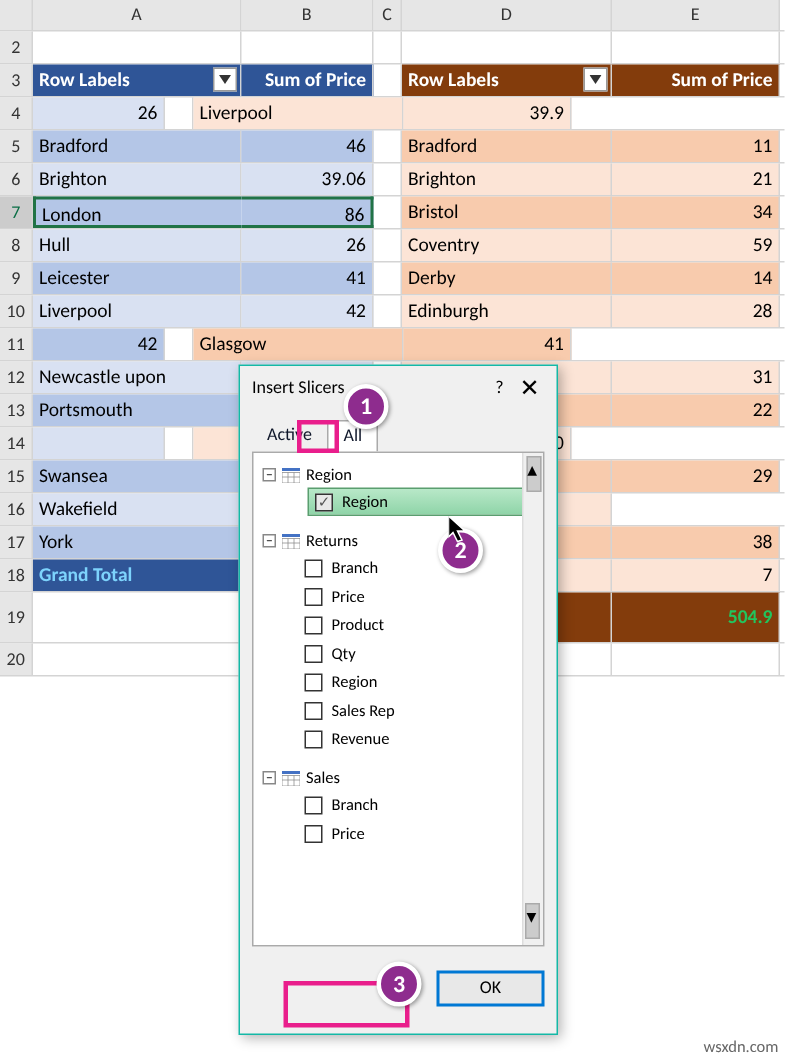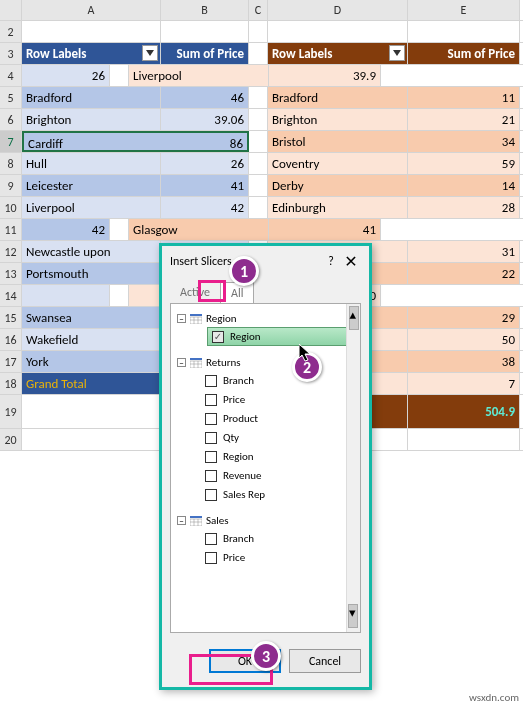--- a/index.html
+++ b/index.html
@@ -19,36 +19,36 @@
 .row-header { width: 22px; background: #e6e6e6; border-right: 1px solid #d4d4d4; text-align: center; line-height: 22px; color: #333; font-size: 12px; }
 .row-header.active { background: #ccc; color: #0a6e45; }
 .cell { border-right: 1px solid #d4d4d4; line-height: 22px; padding: 0 4px; overflow: hidden; white-space: nowrap; }
 
 .blue-header { background: #2f5597; color: #fff; font-weight: bold; position: relative; }
 .brown-header { background: #833c0c; color: #fff; font-weight: bold; position: relative; }
 .blue-light { background: #d9e1f2; }
 .blue-med { background: #b4c6e7; }
 .brown-light { background: #fce4d6; }
 .brown-med { background: #f8cbad; }
-.blue-total { background: #2f5597; color: #eab308; font-weight: normal; }
-.brown-total { background: #833c0c; color: #5eead4; font-weight: bold; }
+.blue-total { background: #2f5597; color: #7dd3fc; font-weight: bold; }
+.brown-total { background: #833c0c; color: #22c55e; font-weight: bold; }
 .num { text-align: right; }
 
 .filter-btn { position: absolute; right: 2px; top: 2px; width: 16px; height: 16px; background: #fff; border: 1px solid #999; display: flex; align-items: center; justify-content: center; }
 .filter-btn svg { width: 8px; height: 6px; }
 
 
-.dialog { position: absolute; left: 159px; top: 243px; width: 213px; height: 447px; background: #f0f0f0; border: 3px solid #14b8a6; box-shadow: 2px 2px 8px rgba(0,0,0,.3); }
+.dialog { position: absolute; left: 159px; top: 243px; width: 213px; height: 447px; background: #f0f0f0; border: 1px solid #14b8a6; box-shadow: 2px 2px 8px rgba(0,0,0,.3); }
 .dialog-title { display: flex; align-items: center; height: 30px; padding: 0 8px; font-size: 12px; }
 .dialog-title .title-text { flex: 1; }
 .dialog-title .help { width: 20px; text-align: center; cursor: pointer; }
 .dialog-title .close { width: 20px; text-align: center; font-size: 16px; cursor: pointer; }
 
 .tabs { display: flex; padding: 6px 8px 0 8px; font-size: 12px; }
-.tab { padding: 3px 10px; cursor: pointer; color: #737373; }
+.tab { padding: 3px 10px; cursor: pointer; color: #0f172a; }
 .tab.active { background: #fff; border: 1px solid #aaa; border-bottom: none; }
 
 .tree-container { margin: 0 8px 8px 8px; background: #fff; border: 1px solid #aaa; height: 330px; overflow: auto; position: relative; }
 .tree { padding: 6px 4px; font-size: 11px; }
 .tree-group { margin-bottom: 8px; }
 .tree-group-header { display: flex; align-items: center; gap: 4px; padding: 2px; cursor: pointer; }
 .expand-box { width: 9px; height: 9px; border: 1px solid #888; display: inline-flex; align-items: center; justify-content: center; font-size: 9px; line-height: 7px; }
 .table-icon { display: inline-block; width: 12px; height: 10px; }
 .tree-items { margin-left: 28px; }
 .tree-item { display: flex; align-items: flex-end; gap: 6px; padding: 3px 2px; cursor: pointer; }
@@ -129,21 +129,21 @@
       <div class="row">
         <div class="row-header">6</div>
         <div class="cell col-A blue-light">Brighton</div>
         <div class="cell col-B blue-light num">39.06</div>
         <div class="cell col-C"></div>
         <div class="cell col-D brown-light">Brighton</div>
         <div class="cell col-E brown-light num">21</div>
       </div>
       <div class="row">
         <div class="row-header active">7</div>
-        <div class="cell col-A blue-med" style="border:2px solid #217346;border-right:none">Cardiff</div>
+        <div class="cell col-A blue-med" style="border:2px solid #217346;border-right:none">London</div>
         <div class="cell col-B blue-med num" style="border:2px solid #217346;border-left:none">86</div>
         <div class="cell col-C"></div>
         <div class="cell col-D brown-med">Bristol</div>
         <div class="cell col-E brown-med num">34</div>
       </div>
       <div class="row">
         <div class="row-header">8</div>
         <div class="cell col-A blue-light">Hull</div>
         <div class="cell col-B blue-light num">26</div>
         <div class="cell col-C"></div>
@@ -203,21 +203,20 @@
         <div class="cell col-C"></div>
         <div class="cell col-D brown-med"></div>
         <div class="cell col-E brown-med num">29</div>
       </div>
       <div class="row">
         <div class="row-header">16</div>
         <div class="cell col-A blue-light">Wakefield</div>
         <div class="cell col-B blue-light num"></div>
         <div class="cell col-C"></div>
         <div class="cell col-D brown-light">on Tyne</div>
-        <div class="cell col-E brown-light num">50</div>
       </div>
       <div class="row">
         <div class="row-header">17</div>
         <div class="cell col-A blue-med">York</div>
         <div class="cell col-B blue-med num"></div>
         <div class="cell col-C"></div>
         <div class="cell col-D brown-med"></div>
         <div class="cell col-E brown-med num">38</div>
       </div>
       <div class="row">
@@ -306,25 +305,25 @@
             <div class="tree-item">
               <span class="checkbox"></span>
               <span>Qty</span>
             </div>
             <div class="tree-item">
               <span class="checkbox"></span>
               <span>Region</span>
             </div>
             <div class="tree-item">
               <span class="checkbox"></span>
+              <span>Sales Rep</span>
+            </div>
+            <div class="tree-item">
+              <span class="checkbox"></span>
               <span>Revenue</span>
-            </div>
-            <div class="tree-item">
-              <span class="checkbox"></span>
-              <span>Sales Rep</span>
             </div>
           </div>
         </div>
         <div class="tree-group">
           <div class="tree-group-header">
             <span class="expand-box">−</span>
             <svg class="table-icon" viewBox="0 0 12 10">
               <rect x="0" y="0" width="12" height="2" fill="#4472c4"></rect>
               <rect x="0" y="3" width="12" height="7" fill="none" stroke="#888" stroke-width="0.5"></rect>
               <line x1="4" y1="3" x2="4" y2="10" stroke="#888" stroke-width="0.5"></line>
@@ -345,21 +344,20 @@
           </div>
         </div>
       </div>
     <div class="scrollbar-stub">
       <div class="scrollbar-thumb">▴</div>
       <div class="scrollbar-thumb bottom">▾</div>
     </div>
   </div>
   <div class="dialog-buttons">
     <button class="dlg-btn ok">OK</button>
-    <button class="dlg-btn">Cancel</button>
   </div>
 </div>
 
 <div class="pink-box" style="left:198px; top:280px; width:28px; height:22px;"></div>
 <div class="pink-box" style="left:189px; top:654px; width:84px; height:31px;"></div>
 
 <div class="callout" style="left:229px; top:256px;">1</div>
 <div class="callout" style="left:292px; top:352px;">2</div>
 <div class="callout" style="left:251px; top:641px;">3</div>
 

